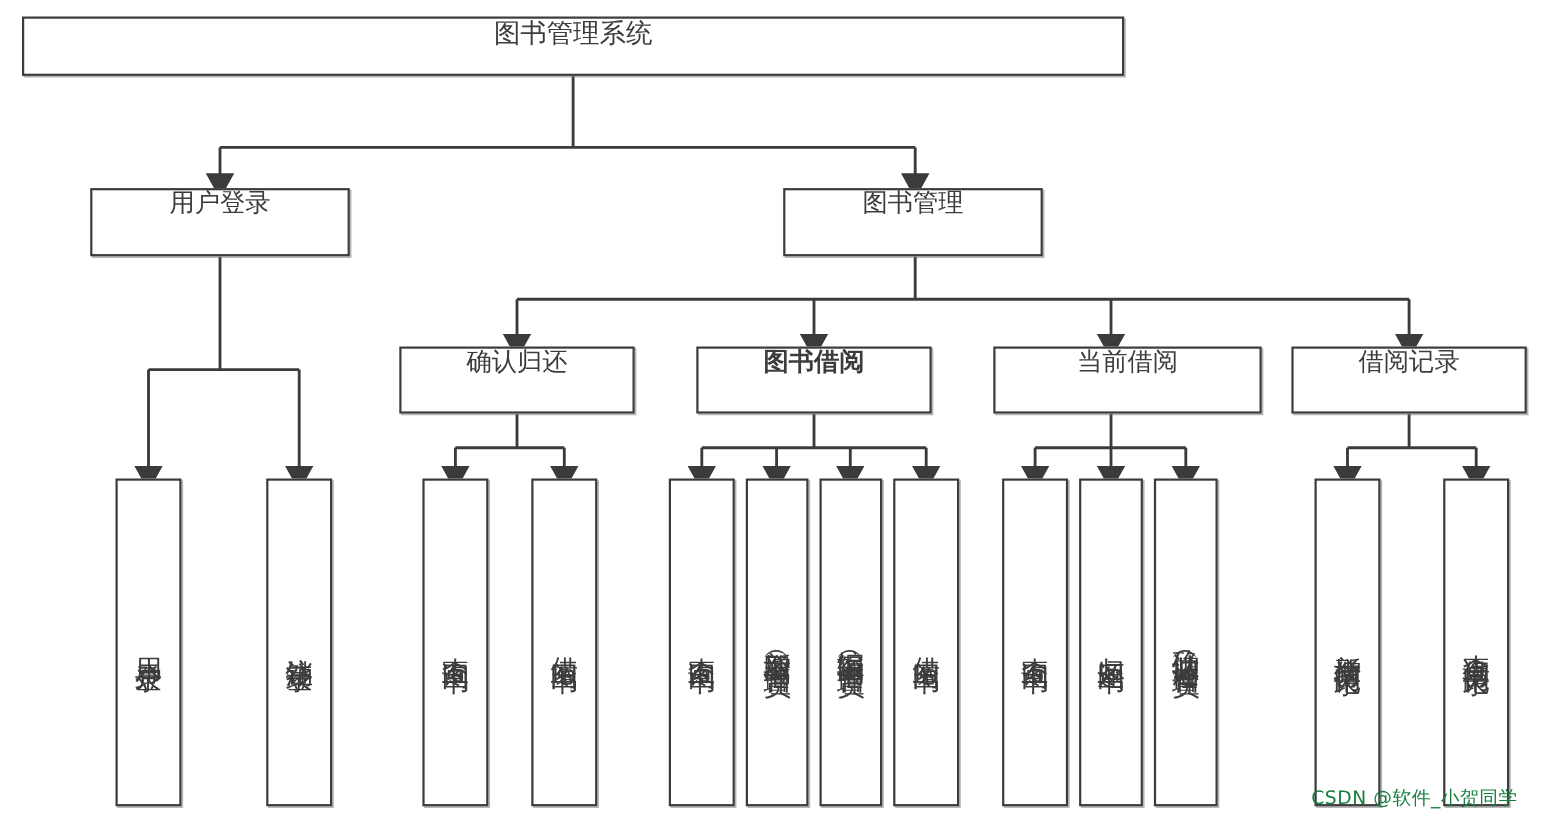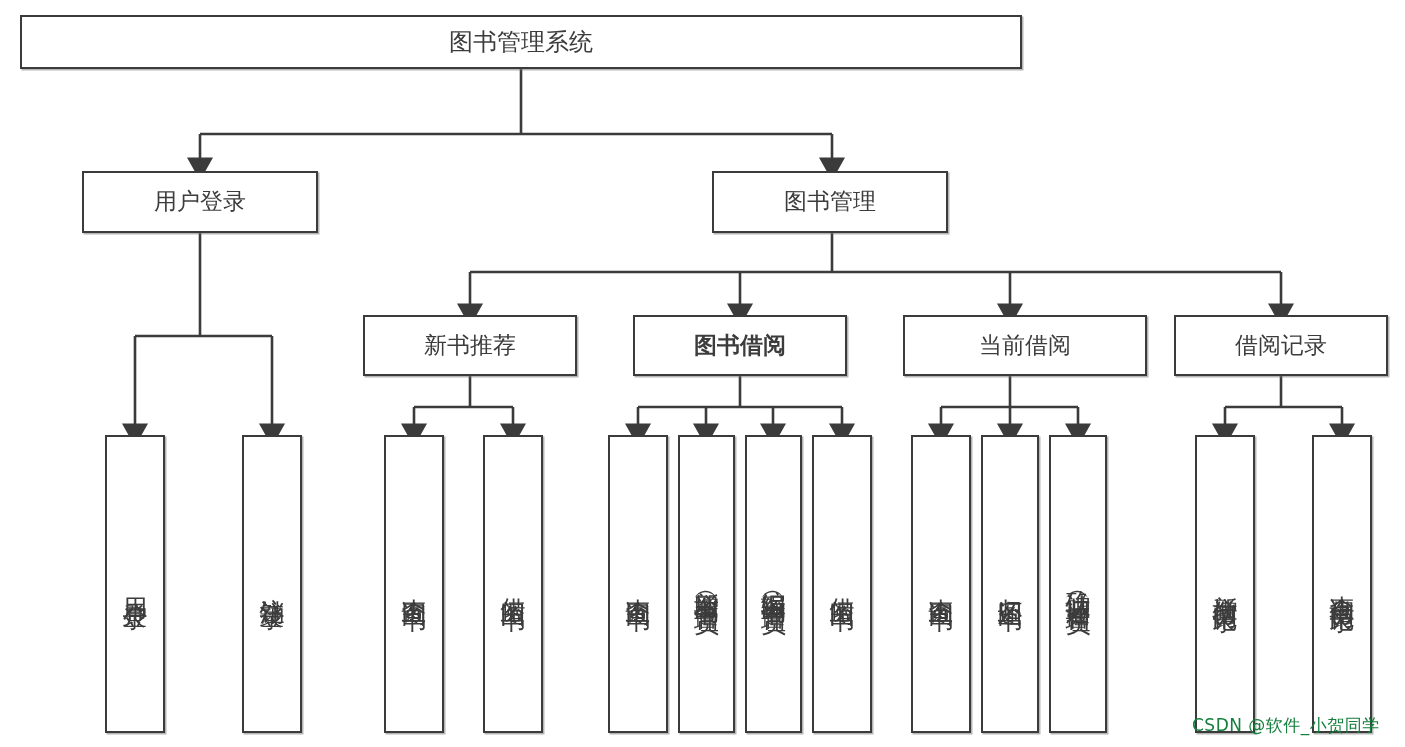--- a/index.html
+++ b/index.html
@@ -26,21 +26,21 @@
     height: 747px;
     pointer-events: none;
   }
   .node {
     position: absolute;
     box-sizing: border-box;
     background: #ffffff;
     border: 2px solid #3b3b3b;
     box-shadow: 1.5px 1.5px 0 0 rgba(120,120,120,0.55);
     display: flex;
-    align-items: center;
+    align-items: flex-start;
     justify-content: center;
     color: #3c3c3c;
     z-index: 2;
   }
   .node .label {
     display: block;
     text-align: center;
     white-space: nowrap;
     line-height: 1.12;
   }
@@ -136,21 +136,21 @@
   </div>
 
   <div class="node h" style="left:82px; top:171px; width:236px; height:62px;">
     <span class="label">用户登录</span>
   </div>
   <div class="node h" style="left:712px; top:171px; width:236px; height:62px;">
     <span class="label">图书管理</span>
   </div>
 
   <div class="node h" style="left:363px; top:315px; width:214px; height:61px;">
-    <span class="label">新书推荐</span>
+    <span class="label">确认归还</span>
   </div>
   <div class="node h" style="left:633px; top:315px; width:214px; height:61px;font-weight:bold;">
     <span class="label">图书借阅</span>
   </div>
   <div class="node h" style="left:903px; top:315px; width:244px; height:61px;">
     <span class="label">当前借阅</span>
   </div>
   <div class="node h" style="left:1174px; top:315px; width:214px; height:61px;">
     <span class="label">借阅记录</span>
   </div>

